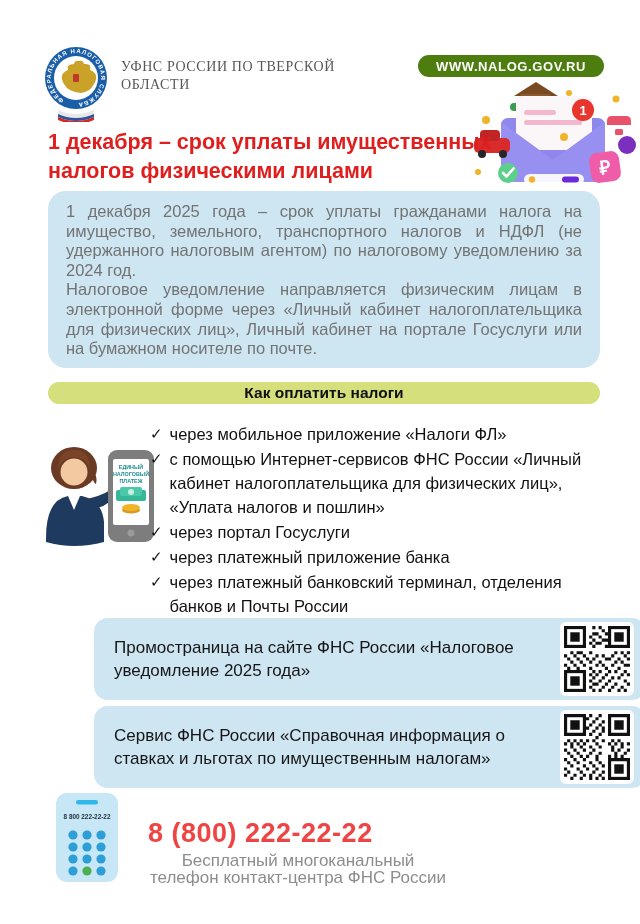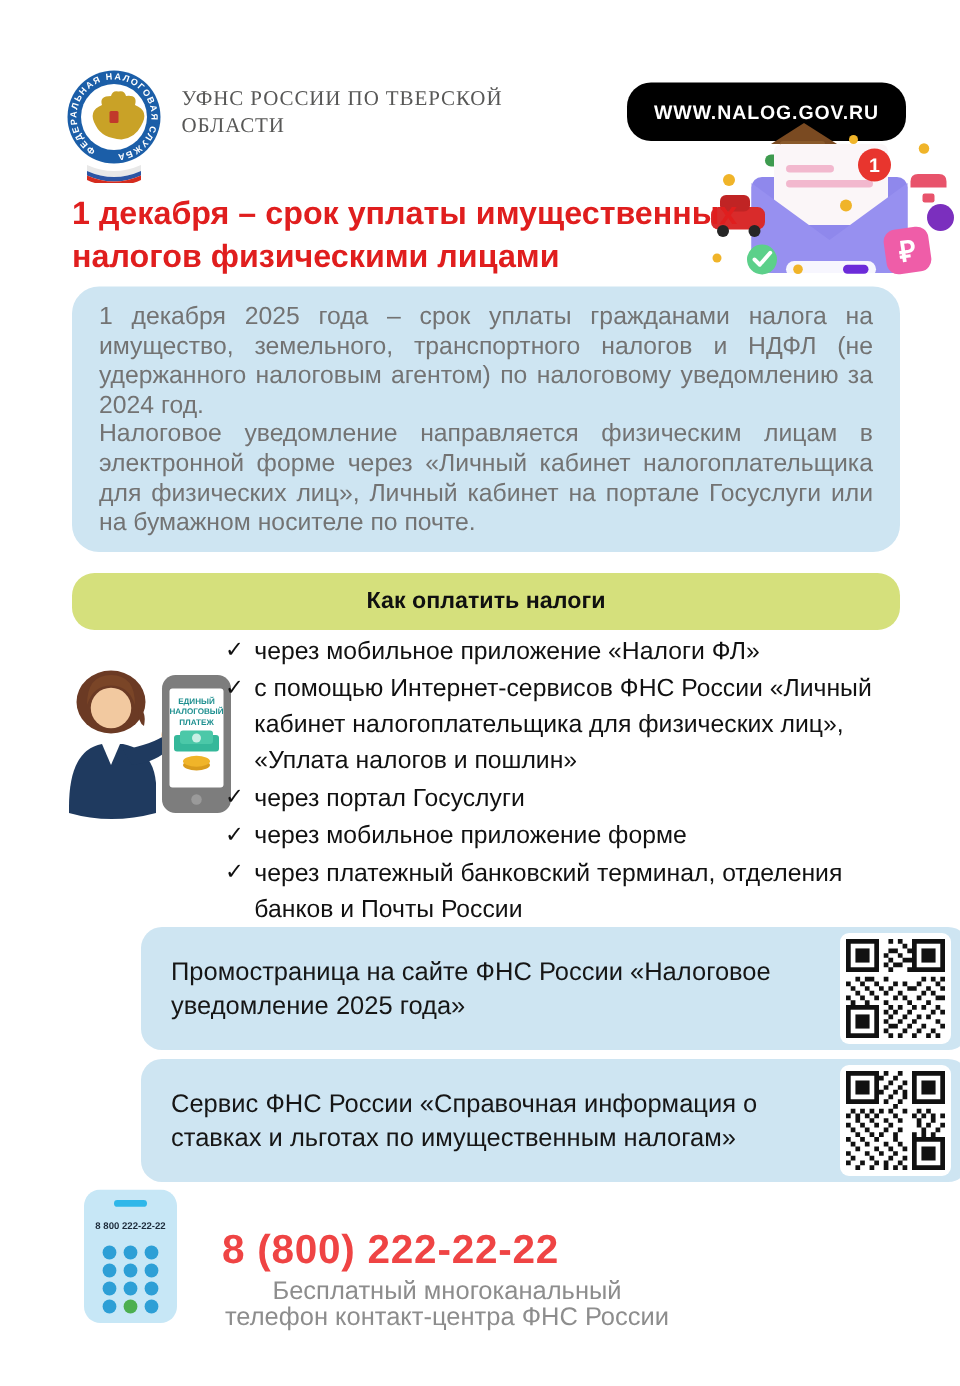--- a/index.html
+++ b/index.html
@@ -11,22 +11,22 @@
   }
   
   .logo-wrap { position:absolute; left:44px; top:46px; display:flex; gap:13px; align-items:flex-start; }
   .org-name {
     margin-top:12px; width:215px;
     font-family:"Liberation Serif", serif;
     font-size:14px; line-height:18px; letter-spacing:.6px;
     color:#575756; font-weight:400;
   }
   .site-btn {
-    position:absolute; left:418px; top:55px; width:186px; height:39px;
-    background:#000000; border-radius:16px;
+    position:absolute; left:418px; top:55px; width:186px; height:22px;
+    background:#4d7c0f; border-radius:16px;
     display:flex; align-items:center; justify-content:center;
     color:#ffffff; font-weight:700; font-size:13px; letter-spacing:.6px;
     border:none; cursor:pointer;
   }
   
   .main-title {
     position:absolute; left:48px; top:128px; width:470px;
     color:#E01E1E; font-size:21.5px; line-height:29px; font-weight:700;
   }
   
@@ -35,21 +35,21 @@
   .intro-box {
     position:absolute; left:48px; top:191px; width:552px; height:177px;
     background:#CEE5F2; border-radius:18px;
     padding:11px 18px; overflow:hidden;
   }
   .intro-box p {
     font-size:16.5px; line-height:19.6px; text-align:justify; color:#737373;
   }
   
   .green-pill {
-    position:absolute; left:48px; top:382px; width:552px; height:38px;
+    position:absolute; left:48px; top:382px; width:552px; height:22px;
     background:#D5E07C; border-radius:15px;
     display:flex; align-items:center; justify-content:center;
     font-weight:700; font-size:15.5px; color:#101010;
   }
   
   .woman-illustration { position:absolute; left:36px; top:438px; width:128px; height:150px; }
   .pay-list { position:absolute; left:150px; top:422px; width:456px; list-style:none; }
   .pay-list li {
     display:flex; gap:7px; font-size:16.5px; line-height:24px; color:#111;
     margin-bottom:1px;
@@ -195,21 +195,21 @@
     <li>
       <span class="check">✓</span>
       <span>с помощью Интернет-сервисов ФНС России «Личный кабинет налогоплательщика для физических лиц», «Уплата налогов и пошлин»</span>
     </li>
     <li>
       <span class="check">✓</span>
       <span>через портал Госуслуги</span>
     </li>
     <li>
       <span class="check">✓</span>
-      <span>через мобильное приложение форме</span>
+      <span>через платежный приложение банка</span>
     </li>
     <li>
       <span class="check">✓</span>
       <span>через платежный банковский терминал, отделения банков и Почты России</span>
     </li>
   </ul>
 
   <div class="res-box first">
     <div class="res-text">Промостраница на сайте ФНС России «Налоговое уведомление 2025 года»</div>
     <div class="qr-wrap">

